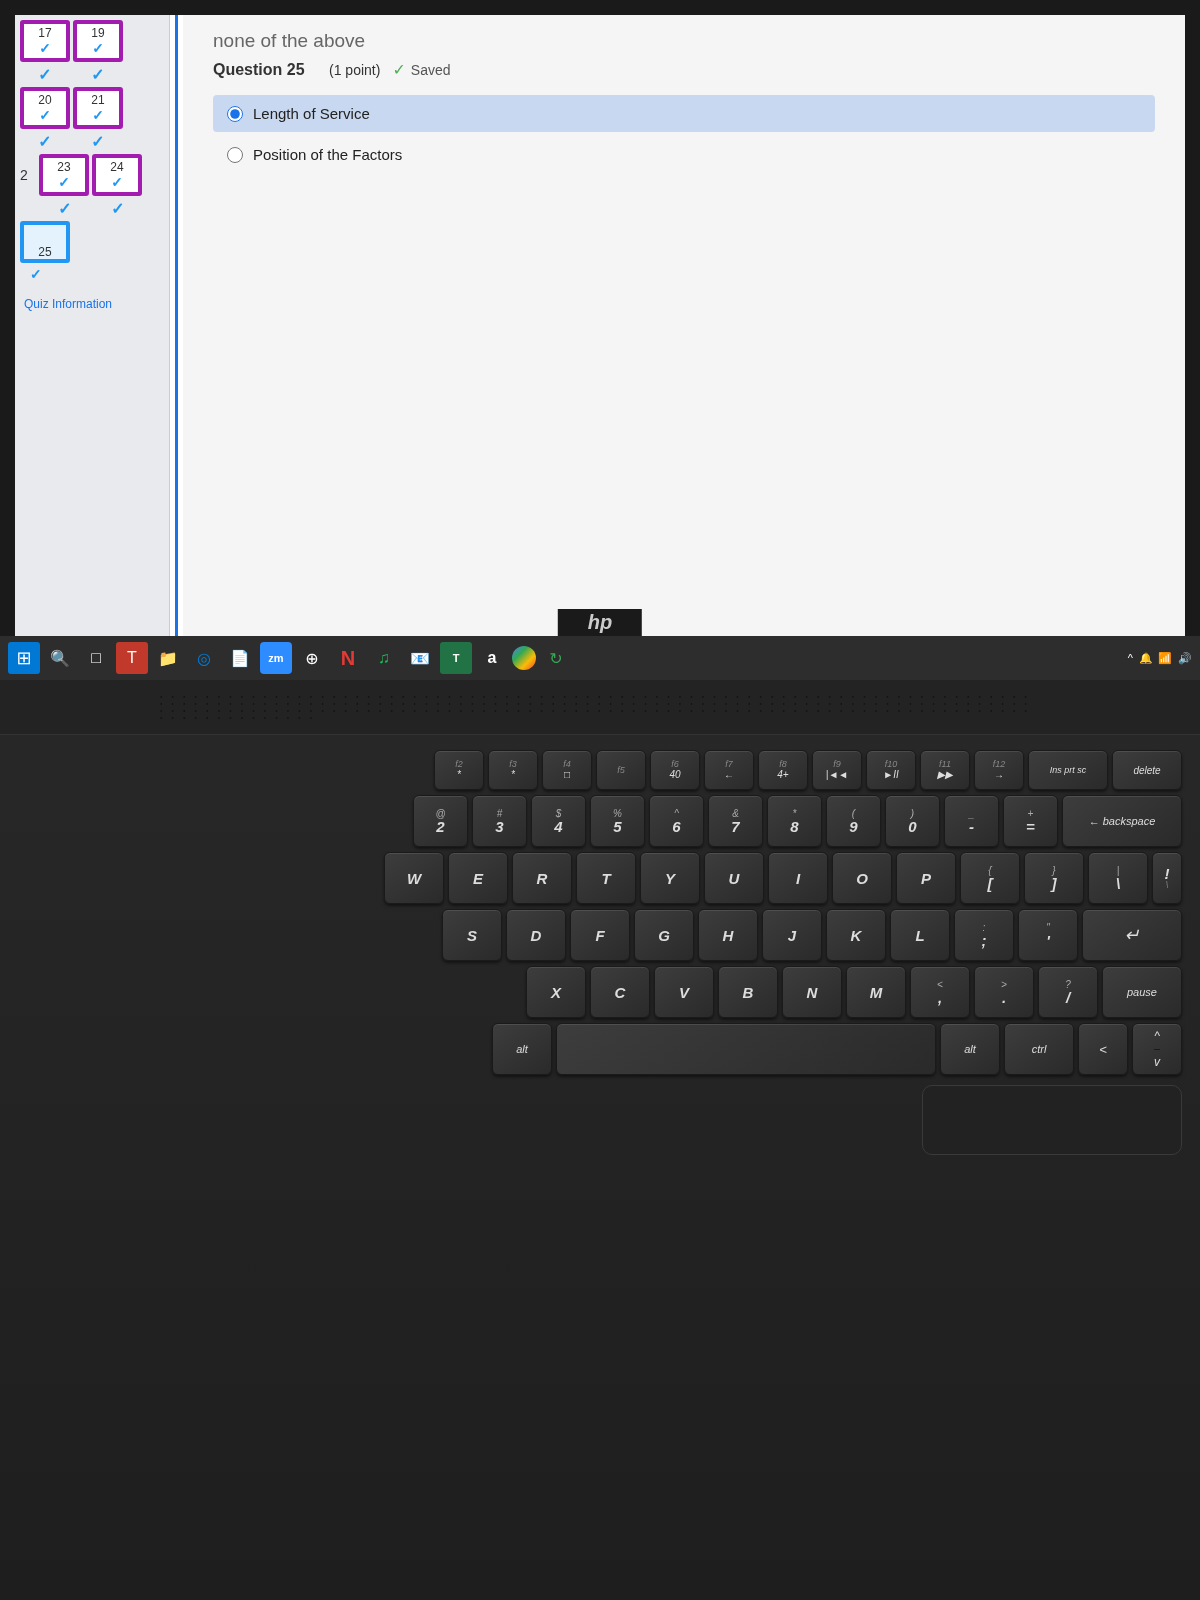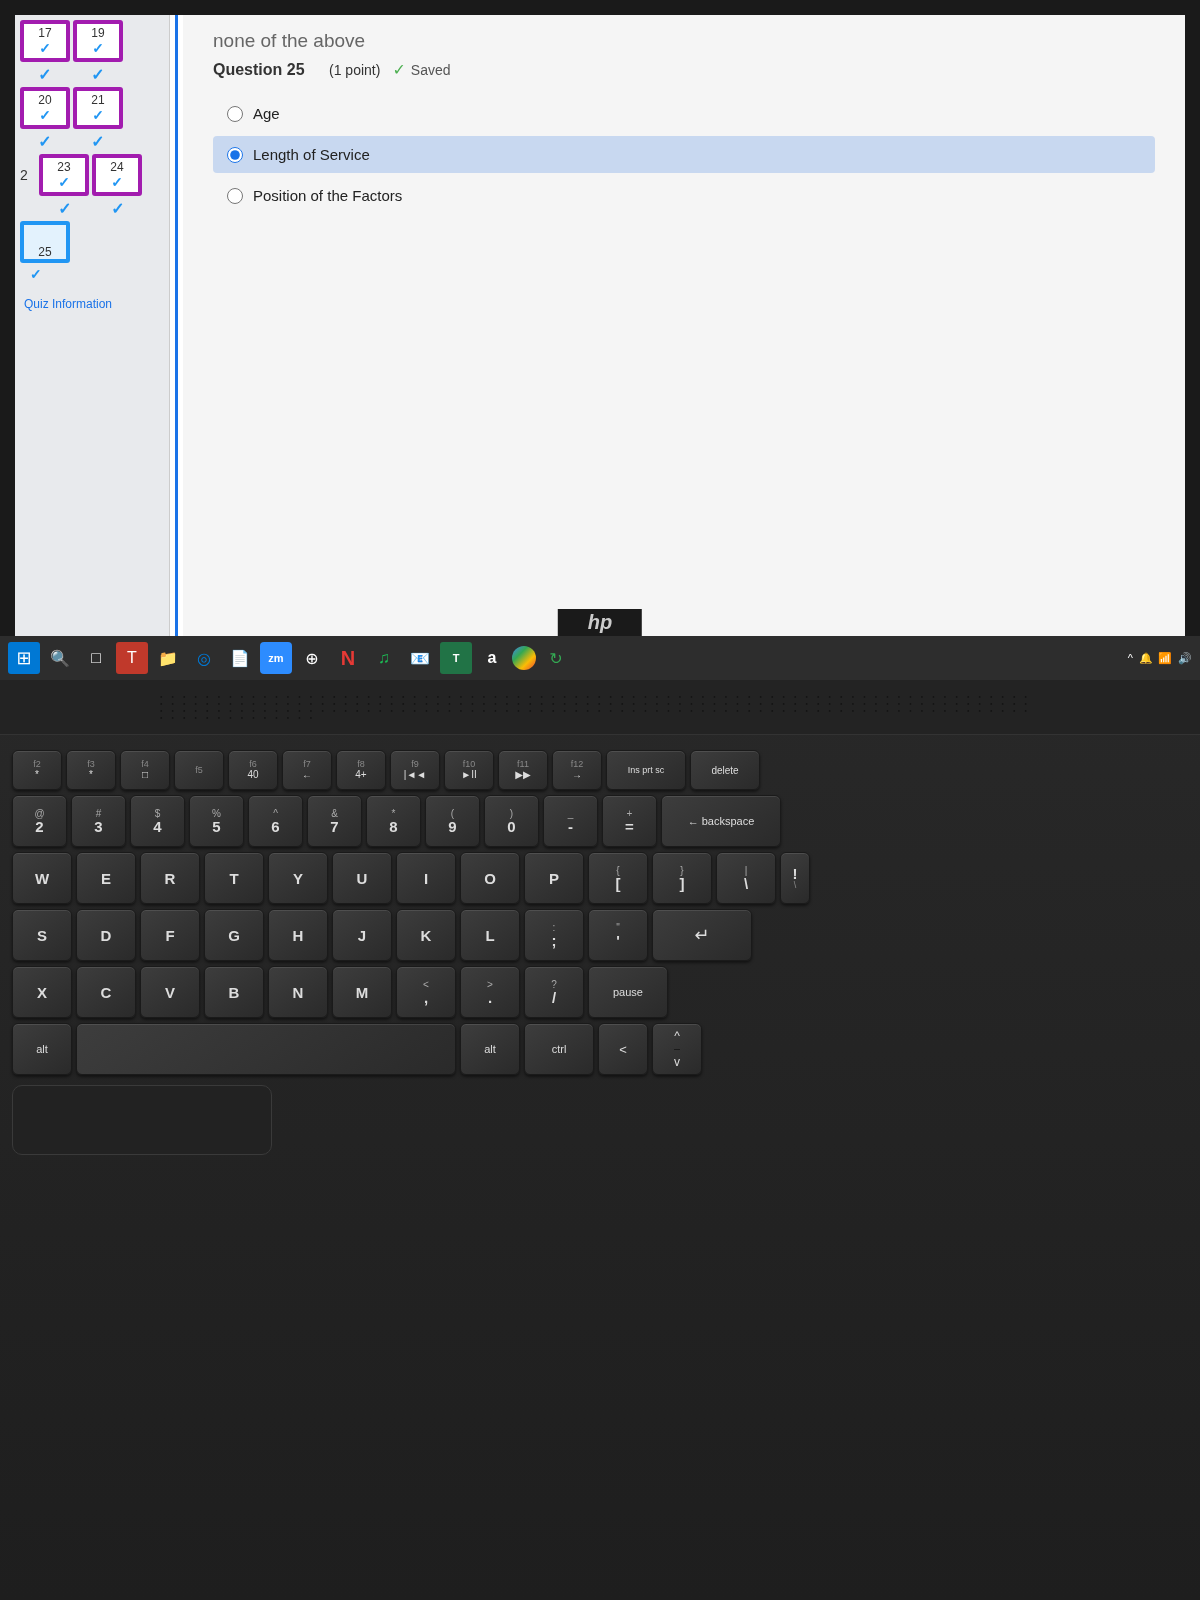--- a/index.html
+++ b/index.html
@@ -343,24 +343,20 @@
         </span>
         <div class="saved-badge">
           <span class="saved-check">✓</span>
           <span>Saved</span>
         </div>
       </div>
 
 
       <div class="options-list">
 
-        <div class="option-item">
-          <input type="radio" name="q25" style="">
-          <span class="option-label">Age</span>
-        </div>
 
         <div class="option-item selected">
           <input type="radio" name="q25" checked="" style="">
           <span class="option-label">Length of Service</span>
         </div>
 
         <div class="option-item">
           <input type="radio" name="q25" style="">
           <span class="option-label">Position of the Factors</span>
         </div>
@@ -404,21 +400,21 @@
 
   <div style="height:55px;background:#232323;display:flex;align-items:center;justify-content:center;border-bottom:1px solid #333;">
     <div style="display:flex;gap:2px;flex-wrap:wrap;width:900px;justify-content:center;">
 
       <span style="letter-spacing:4px;color:#111;font-size:4px;word-break:break-all;line-height:7px;display:block;width:880px;">
         ● ● ● ● ● ● ● ● ● ● ● ● ● ● ● ● ● ● ● ● ● ● ● ● ● ● ● ● ● ● ● ● ● ● ● ● ● ● ● ● ● ● ● ● ● ● ● ● ● ● ● ● ● ● ● ● ● ● ● ● ● ● ● ● ● ● ● ● ● ● ● ● ● ● ● ● ● ● ● ● ● ● ● ● ● ● ● ● ● ● ● ● ● ● ● ● ● ● ● ● ● ● ● ● ● ● ● ● ● ● ● ● ● ● ● ● ● ● ● ● ● ● ● ● ● ● ● ● ● ● ● ● ● ● ● ● ● ● ● ● ● ● ● ● ● ● ● ● ● ● ● ● ● ● ● ● ● ● ● ● ● ● ● ● ● ● ● ● ● ● ● ● ● ● ● ● ● ● ● ● ● ● ● ● ● ● ● ● ● ● ● ● ● ● ● ● ● ● ● ● ● ● ● ● ● ● ● ● ● ● ● ● ● ● ● ● ● ● ● ● ● ● ● ● ● ● ● ● ● ● ● ● ● ● ● ● ● ● ● ● ● ●
       </span>
     </div>
   </div>
 
-  <div style="display:flex;flex-direction:column;align-items:flex-start;padding:15px 12px;">
+  <div style="display:flex;flex-direction:column;align-items:flex-end;padding:15px 18px;font-style:italic;">
 
     <div style="display:flex;gap:4px;margin-bottom:5px;">
       <div class="key fn-key">
           <span class="key-small">f2</span>
           <span>*</span>
         </div>
       <div class="key fn-key">
           <span class="key-small">f3</span>
           <span>*</span>
         </div>

